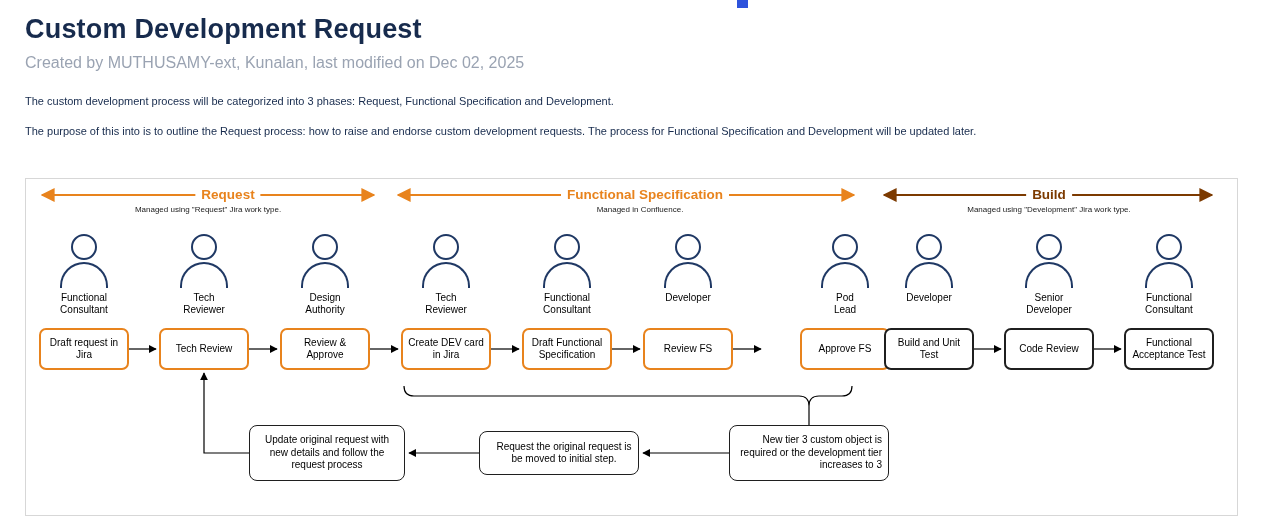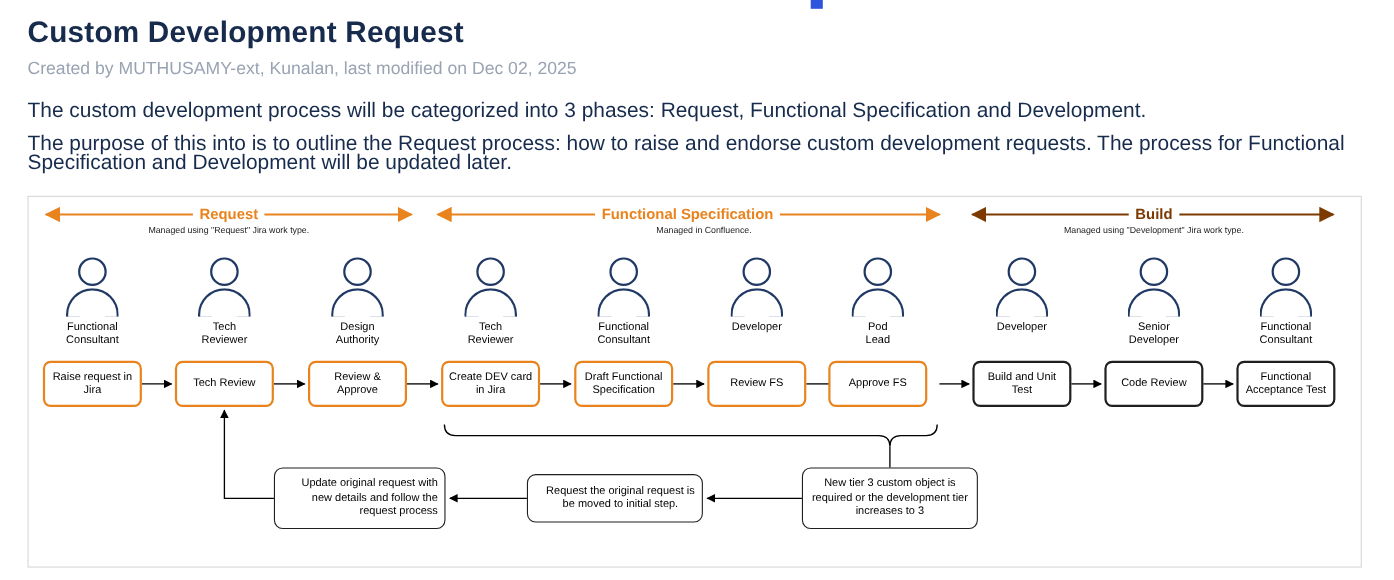--- a/index.html
+++ b/index.html
@@ -1,56 +1,56 @@
 <!DOCTYPE html>
 <html><head>
 <meta charset="utf-8">
 <style>
   * { margin:0; padding:0; box-sizing:border-box; }
   html,body { width:1267px; height:527px; background:#ffffff; overflow:hidden; position:relative;
     font-family:"Liberation Sans", sans-serif; color:#172B4D; }
 
   .page-title { position:absolute; left:25px; top:14px; font-size:27px; font-weight:700; color:#172B4D; letter-spacing:.2px; }
   .byline { position:absolute; left:25px; top:54px; font-size:16px; color:#9AA3B2; }
-  .para { position:absolute; left:25px; width:1235px; font-size:19px; color:#172B4D; line-height:18px; }
+  .para { position:absolute; left:25px; width:1235px; font-size:11px; color:#172B4D; line-height:18px; }
   .p1 { top:92px; }
   .p2 { top:122px; }
 
   .blue-marker { position:absolute; left:737px; top:0; width:11px; height:8px; background:#2E53DC; }
 
   .diagram { position:absolute; left:25px; top:178px; width:1213px; height:338px;
     border:1px solid #d7d7d7; background:#fff; }
 
   .arrows-layer { position:absolute; left:0; top:0; width:1213px; height:338px; pointer-events:none; z-index:1; }
 
   .phase-label { position:absolute; top:8px; transform:translateX(-50%); background:#fff; padding:0 6px;
     font-size:13.5px; font-weight:700; z-index:2; white-space:nowrap; }
-  .phase-orange { color:#E8831D; }
+  .phase-orange { color:#E8831D;margin-left:20px; }
   .phase-build { color:#7C3A00; }
   .phase-sub { position:absolute; top:26px; transform:translateX(-50%); font-size:8px; color:#1a1a1a;
     white-space:nowrap; z-index:2; }
 
   .col { position:absolute; top:55px; width:120px; z-index:2; }
   .person { position:relative; margin:0 auto; width:48px; height:54px; }
   .head { position:absolute; top:0; left:11px; width:26px; height:26px; border:2.5px solid #1F3864; border-radius:50%; }
   .shoulders { position:absolute; top:28px; left:0; width:48px; height:26px; border:2.5px solid #1F3864;
     border-bottom:none; border-radius:24px 24px 0 0; }
   .role { position:absolute; top:58px; left:20px; width:80px; text-align:center; font-size:10px;
     line-height:12px; color:#000; white-space:pre-line; }
   .stepbox { position:absolute; top:94px; left:15px; width:90px; height:42px; background:#fff;
     border:2px solid #E8831D; border-radius:7px; display:flex; align-items:center; justify-content:center;
     text-align:center; font-size:10px; line-height:12px; color:#000; padding:1px 4px; }
   .stepbox.build { border-color:#1F1F1F; }
 
   .fbox { position:absolute; background:#fff; border:1.4px solid #1F1F1F; border-radius:8px;
     display:flex; align-items:center; justify-content:center; text-align:center;
     font-size:10px; line-height:12.5px; color:#000; padding:3px 6px; z-index:2; }
-  .fbox-a { left:703px; top:246px; width:160px; height:56px; }
+  .fbox-a { left:703px; top:246px; width:160px; height:56px;text-align:right; }
   .fbox-b { left:453px; top:252px; width:160px; height:44px;padding-left:16px; }
-  .fbox-c { left:223px; top:246px; width:156px; height:56px;text-align:right; }
+  .fbox-c { left:223px; top:246px; width:156px; height:56px; }
 </style>
 </head>
 <body>
 
 <div class="page-title">Custom Development Request</div>
 <div class="byline">Created by MUTHUSAMY-ext, Kunalan, last modified on Dec 02, 2025</div>
 <div class="para p1">The custom development process will be categorized into 3 phases: Request, Functional Specification and Development.</div>
 <div class="para p2">The purpose of this into is to outline the Request process: how to raise and endorse custom development requests. The process for Functional Specification and Development will be updated later.</div>
 <div class="blue-marker"></div>
 
@@ -98,21 +98,21 @@
   <div class="phase-label phase-build" style="left:1023px">Build</div>
   <div class="phase-sub" style="left:1023px">Managed using "Development" Jira work type.</div>
 
   <div class="col" style="left:-2px">
     <div class="person">
         <span class="head"></span>
         <span class="shoulders"></span>
       </div>
     <div class="role">Functional
 Consultant</div>
-    <div class="stepbox">Raise request in Jira</div>
+    <div class="stepbox">Draft request in Jira</div>
   </div>
   <div class="col" style="left:118px">
     <div class="person">
         <span class="head"></span>
         <span class="shoulders"></span>
       </div>
     <div class="role">Tech
 Reviewer</div>
     <div class="stepbox">Tech Review</div>
   </div>
@@ -144,21 +144,21 @@
     <div class="stepbox">Draft Functional Specification</div>
   </div>
   <div class="col" style="left:602px">
     <div class="person">
         <span class="head"></span>
         <span class="shoulders"></span>
       </div>
     <div class="role">Developer</div>
     <div class="stepbox">Review FS</div>
   </div>
-  <div class="col" style="left:712px">
+  <div class="col" style="left:759px">
     <div class="person">
         <span class="head"></span>
         <span class="shoulders"></span>
       </div>
     <div class="role">Pod
 Lead</div>
     <div class="stepbox">Approve FS</div>
   </div>
   <div class="col" style="left:843px">
     <div class="person">

